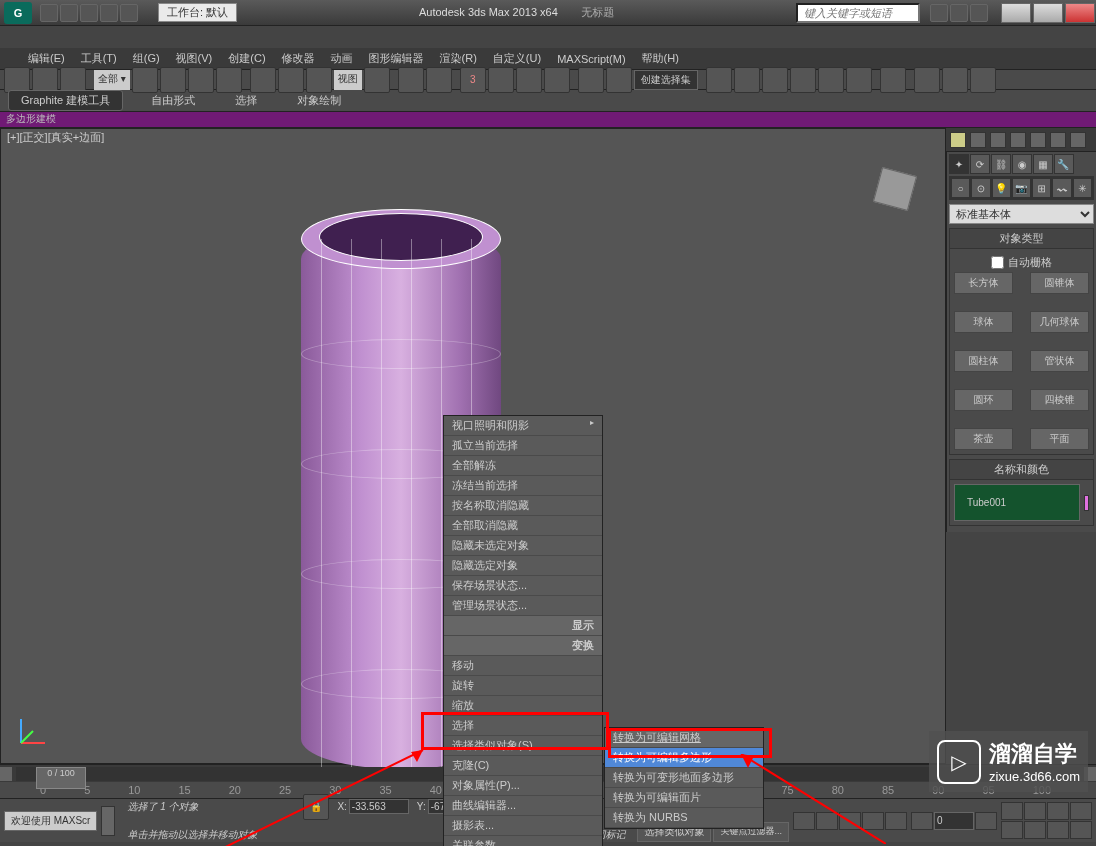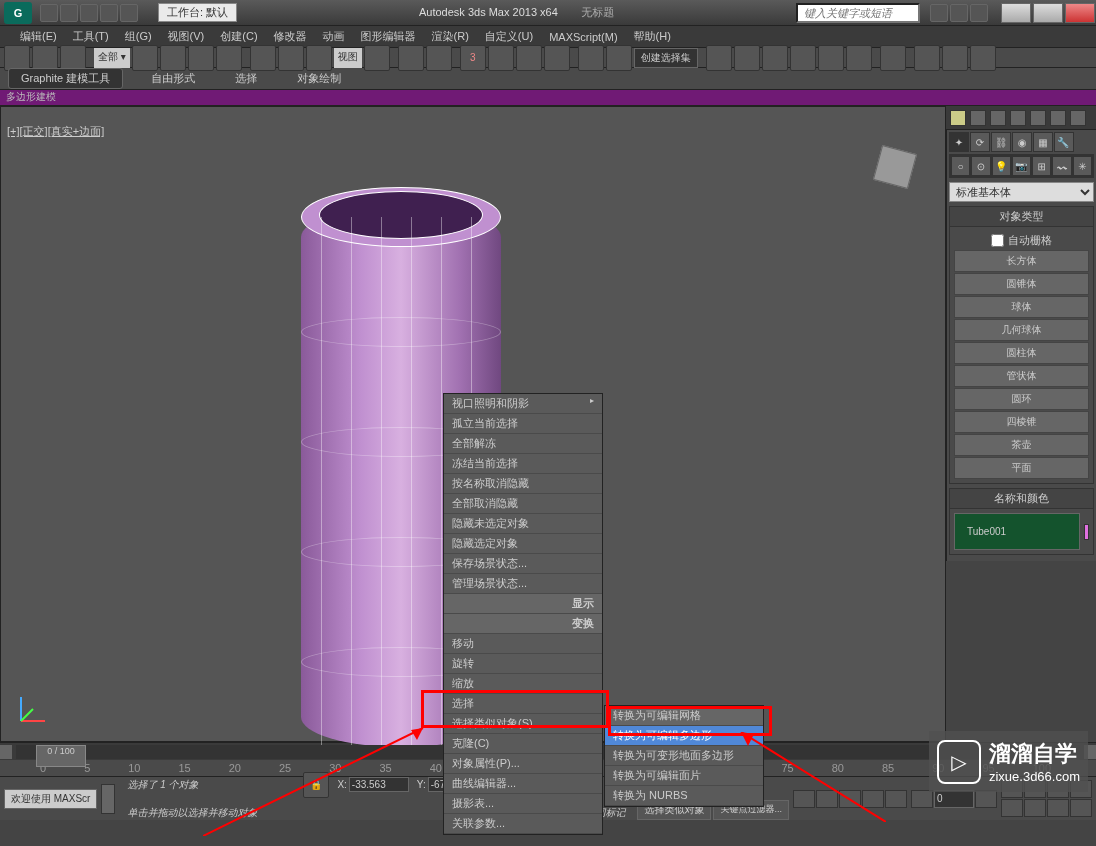--- a/index.html
+++ b/index.html
@@ -12,40 +12,40 @@
 .qat-btn { width: 18px; height: 18px; background: #555; border: 1px solid #666; border-radius: 2px; }
 .workspace-dd { background: #eaeaea; color: #333; padding: 1px 8px; border: 1px solid #888; margin-left: 16px; font-size: 11px; }
 .title-text { flex: 1; text-align: center; color: #ddd; font-size: 12px; }
 .title-sub { color: #aaa; margin-left: 20px; }
 .search-box { background: #fff; color: #888; padding: 2px 6px; width: 124px; font-style: italic; font-size: 11px; }
 .win-btns { display: flex; margin-left: 8px; }
 .win-btn { width: 30px; height: 20px; background: linear-gradient(#ddd,#aaa); border: 1px solid #666; margin: 0 1px; }
 .win-btn.close { background: linear-gradient(#e88,#c33); }
 
 
-.menubar { height: 22px; background: #3a3a3a; display: flex; align-items: center; padding: 0 12px; border-bottom: 1px solid #222; }
+.menubar { height: 22px; background: #3a3a3a; display: flex; align-items: center; padding: 0 20px; border-bottom: 1px solid #222; margin-top: 22px; }
 .menu-item { padding: 2px 8px; color: #ccc; cursor: pointer; }
 
 
 .toolbar { height: 20px; background: #4a4a4a; display: flex; align-items: center; padding: 0 4px; gap: 2px; border-bottom: 1px solid #222; }
 .tb-btn { width: 26px; height: 26px; background: #555; border: 1px solid #333; border-radius: 2px; display: flex; align-items: center; justify-content: center; font-size: 10px; }
 .tb-sep { width: 4px; height: 26px; }
 .tb-dd { background: #ccc; color: #333; padding: 2px 4px; height: 20px; font-size: 10px; }
 .tb-dd2 { background: #333; color: #ccc; padding: 2px 6px; border: 1px solid #666; font-size: 10px; }
 
 
 .ribbon { height: 22px; background: #4a4a4a; display: flex; align-items: center; padding: 0 8px; gap: 16px; border-bottom: 1px solid #222; }
 .ribbon-tab { padding: 2px 12px; color: #ccc; }
 .ribbon-tab.active { background: #333; border: 1px solid #666; border-radius: 3px; }
 .poly-bar { height: 16px; background: #701a75; padding: 0 6px; color: #bbb; font-size: 10px; border-bottom: 1px solid #222; }
 
 
 .main { display: flex; height: 636px; }
 .viewport { flex: 1; background: #555; position: relative; border: 1px solid #222; }
-.vp-label { position: absolute; top: 17px; left: 6px; color: #ccc; font-size: 11px; text-decoration: underline; }
+.vp-label { position: absolute; top: 1px; left: 6px; color: #ccc; font-size: 11px; }
 .viewcube { position: absolute; top: 30px; right: 20px; width: 60px; height: 60px; }
 .viewcube-cube { width: 36px; height: 36px; background: #999; border: 1px solid #666; transform: rotate(15deg); margin: 12px; }
 .axis { position: absolute; bottom: 12px; left: 12px; width: 40px; height: 40px; }
 
 
 .cylinder { position: absolute; left: 300px; top: 60px; width: 240px; height: 600px; }
 .cyl-body { position: absolute; top: 40px; left: 0; width: 200px; height: 540px; background: linear-gradient(90deg, #8a5a9a, #c090d0 30%, #d8b0e0 50%, #a070b0 80%, #704880); border-radius: 100px/30px; }
 .cyl-top { position: absolute; top: 20px; left: 0; width: 200px; height: 60px; background: #c090d0; border-radius: 50%; border: 1px solid #fff; }
 .cyl-inner-top { position: absolute; top: 24px; left: 18px; width: 164px; height: 48px; background: #402050; border-radius: 50%; border: 1px solid #fff; }
 .cyl-line-v { position: absolute; top: 50px; width: 1px; height: 530px; background: rgba(255,255,255,0.4); }
@@ -53,39 +53,39 @@
 
 
 .ctx-menu { position: absolute; left: 442px; top: 286px; width: 160px; background: #5a5a5a; border: 1px solid #222; z-index: 100; }
 .ctx-item { padding: 2px 8px; color: #ccc; border-bottom: 1px solid #4a4a4a; font-size: 11px; cursor: pointer; }
 .ctx-item.has-sub::after { content: "▸"; float: right; font-size: 8px; }
 .ctx-item.display { text-align: right; background: #666; font-weight: bold; }
 
 .sub-menu { position: absolute; left: 603px; top: 598px; width: 160px; background: #5a5a5a; border: 1px solid #222; z-index: 101; }
 .sub-item { padding: 2px 8px; color: #ccc; font-size: 11px; border-bottom: 1px solid #4a4a4a; }
 .sub-item.hl { background: #5088d8; color: #fff; }
-.sub-item.cut { background: #666; }
+.sub-item.cut { background: #666; text-decoration: underline; }
 
 
 .red-box1 { position: absolute; left: 420px; top: 583px; width: 188px; height: 38px; border: 3px solid #f00; z-index: 200; pointer-events: none; }
 .red-box2 { position: absolute; left: 607px; top: 599px; width: 164px; height: 30px; border: 3px solid #f00; z-index: 200; pointer-events: none; }
 .red-arrow1 { position: absolute; left: 202px; top: 621px; width: 230px; height: 108px; z-index: 200; pointer-events: none; }
 .red-arrow2 { position: absolute; left: 735px; top: 625px; width: 150px; height: 90px; z-index: 200; pointer-events: none; }
 
 
 .cmd-panel { width: 150px; background: #4a4a4a; border-left: 1px solid #222; padding: 2px; }
 .cmd-tabs1 { display: flex; gap: 1px; margin-bottom: 2px; }
 .cmd-tab { width: 20px; height: 20px; background: #5a5a5a; border: 1px solid #333; display: flex; align-items: center; justify-content: center; font-size: 10px; }
 .cmd-tab.active { background: #333; }
 .cmd-tabs2 { display: flex; gap: 1px; margin-bottom: 4px; background: #333; padding: 2px; }
 .cmd-dd { width: 100%; background: #ddd; color: #333; padding: 2px; border: 1px solid #888; margin-bottom: 4px; }
 .rollout { border: 1px solid #333; margin-bottom: 4px; }
 .rollout-hdr { background: #444; padding: 2px 4px; text-align: center; border-bottom: 1px solid #333; font-size: 11px; }
 .rollout-body { padding: 4px; }
-.obj-grid { display: grid; grid-template-columns: 1fr; gap: 1px; }
+.obj-grid { display: grid; grid-template-columns: 1fr 1fr; gap: 17px; }
 .obj-btn { background: #666; border: 1px solid #444; padding: 3px 2px; text-align: center; font-size: 10px; cursor: pointer; }
 .checkbox-row { display: flex; align-items: center; gap: 4px; justify-content: center; padding: 2px; font-size: 10px; }
 .name-input { width: 126px; background: #14532d; color: #ccc; border: 1px solid #666; padding: 12px; font-size: 10px; }
 .color-sw { width: 20px; height: 16px; background: #e070e0; border: 1px solid #333; }
 .vp-icon { width: 16px; height: 16px; background: #666; border: 1px solid #333; }
 .top-icons { height: 24px; background: #3a3a3a; display: flex; align-items: center; gap: 4px; padding: 0 4px; border-bottom: 1px solid #222; }
 
 
 .timeline { height: 18px; background: #3a3a3a; display: flex; align-items: center; border-top: 1px solid #222; }
 .time-slider { flex: 1; background: #333; height: 14px; margin: 0 4px; position: relative; }

